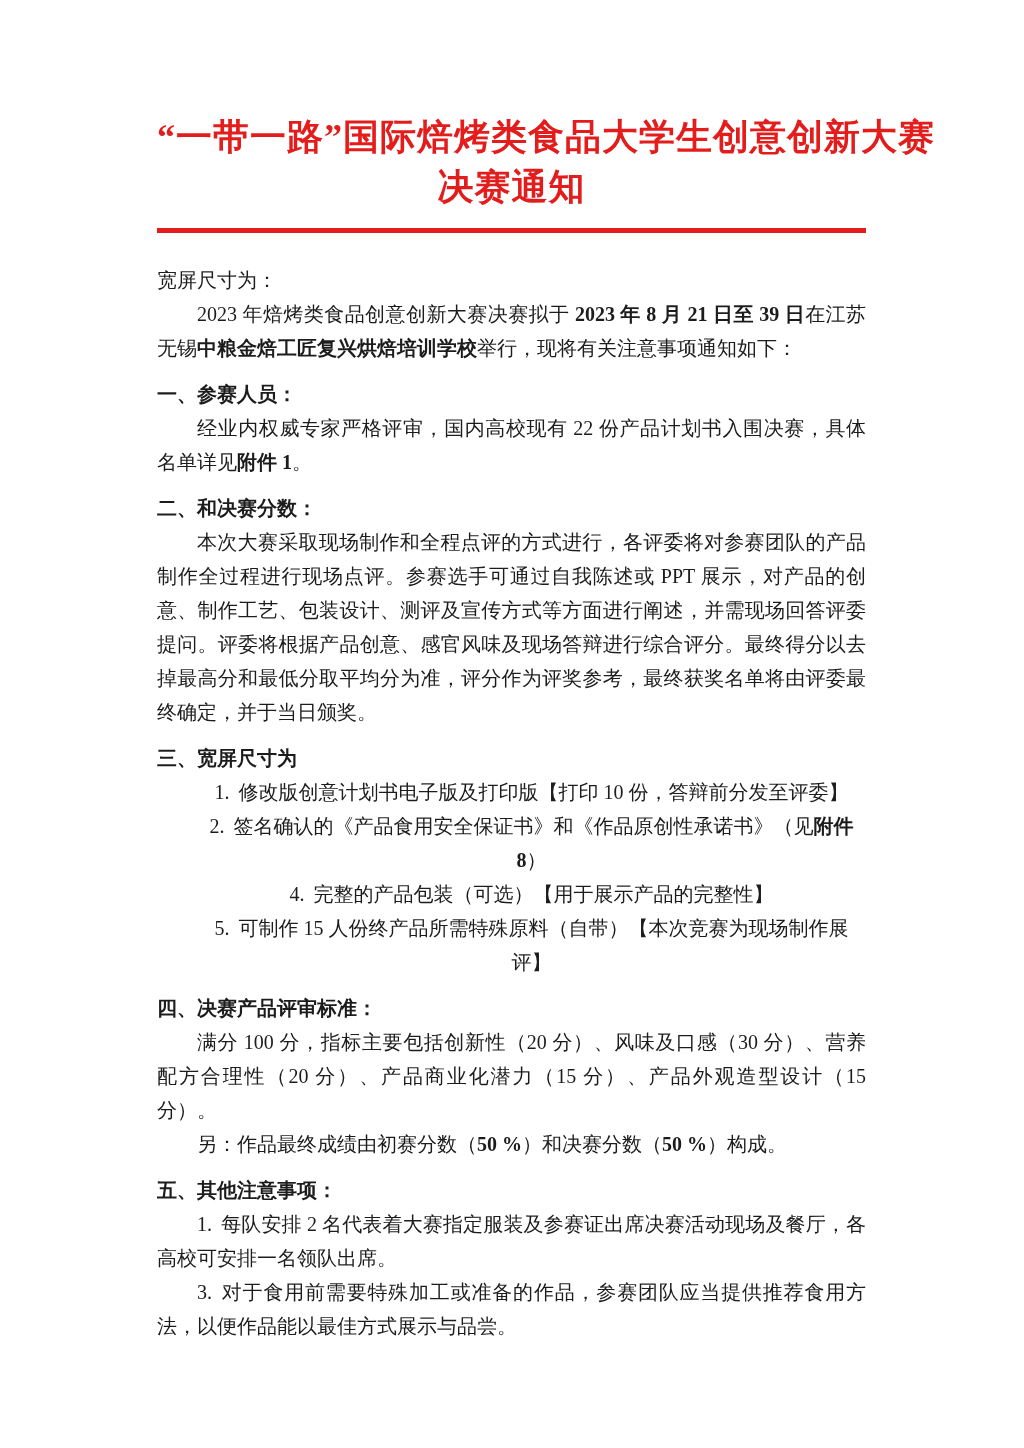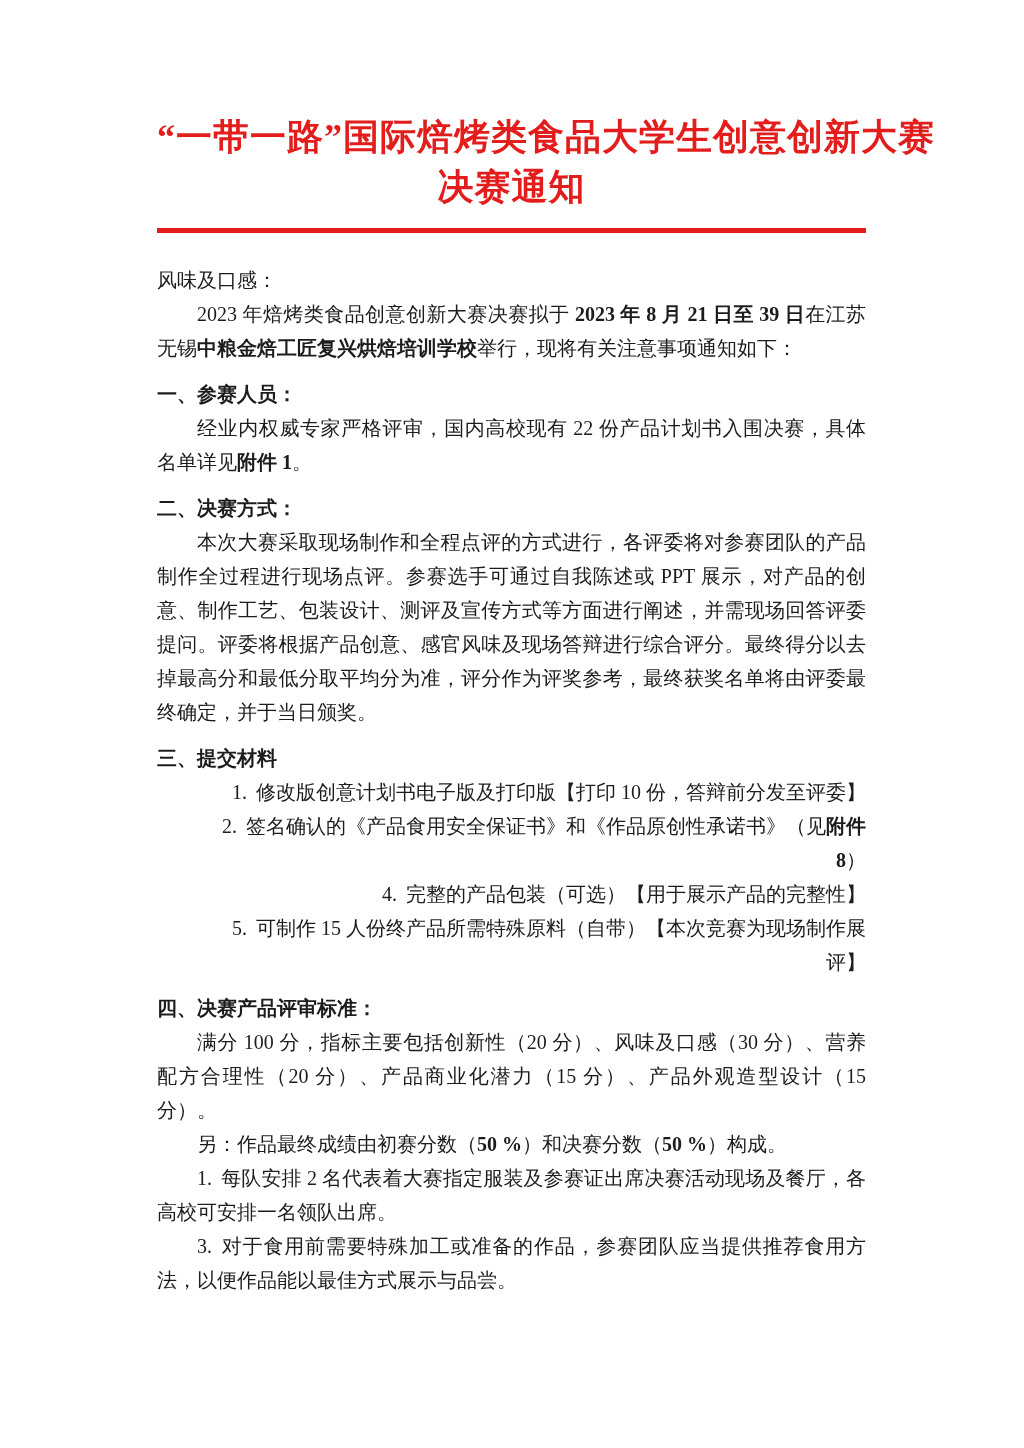--- a/index.html
+++ b/index.html
@@ -34,53 +34,54 @@
     width: 100%;
   }
   .salutation { margin: 30px 0 0 0; }
   p { margin: 0; text-align: justify; }
   .indent { text-indent: 2em; }
   .sec-heading {
     margin: 12px 0 0 0;
     font-weight: bold;
     text-align: left;
   }
-  .mat-item { padding-left: 2em; text-align: right; }
+  .mat-item { padding-left: 2em; text-align: center; }
   .mat-item .num { margin-right: 0.45em; }
   .note-item .num { margin-right: 0.45em; }
   b { font-weight: bold; }
 </style>
 </head>
 <body>
 
 <div class="page">
 
   <h1 class="doc-title">
     <div>“一带一路”国际焙烤类食品大学生创意创新大赛</div>
     <div>决赛通知</div>
   </h1>
 
   <div class="title-rule"></div>
 
-  <p class="salutation">风味及口感：</p>
+  <p class="salutation">宽屏尺寸为：</p>
 
   <p class="indent"><span>2023 年焙烤类食品创意创新大赛决赛拟于 </span><b>2023 年 8 月 21 日至 39 日</b><span>在江苏无锡</span><b>中粮金焙工匠复兴烘焙培训学校</b><span>举行，现将有关注意事项通知如下：</span></p>
 
   <p class="sec-heading">一、参赛人员：</p>
   <p class="indent"><span>经业内权威专家严格评审，国内高校现有 22 份产品计划书入围决赛，具体名单详见</span><b>附件 1</b><span>。</span></p>
 
-  <p class="sec-heading">二、决赛方式：</p>
+  <p class="sec-heading">二、和决赛分数：</p>
   <p class="indent">本次大赛采取现场制作和全程点评的方式进行，各评委将对参赛团队的产品制作全过程进行现场点评。参赛选手可通过自我陈述或 PPT 展示，对产品的创意、制作工艺、包装设计、测评及宣传方式等方面进行阐述，并需现场回答评委提问。评委将根据产品创意、感官风味及现场答辩进行综合评分。最终得分以去掉最高分和最低分取平均分为准，评分作为评奖参考，最终获奖名单将由评委最终确定，并于当日颁奖。</p>
 
-  <p class="sec-heading">三、提交材料</p>
+  <p class="sec-heading">三、宽屏尺寸为</p>
   <div class="mat-item"><span class="num">1.</span><span>修改版创意计划书电子版及打印版【打印 10 份，答辩前分发至评委】</span></div>
   <div class="mat-item"><span class="num">2.</span><span>签名确认的《产品食用安全保证书》和《作品原创性承诺书》（见</span><b>附件 8</b><span>）</span></div>
   <div class="mat-item"><span class="num">4.</span><span>完整的产品包装（可选）【用于展示产品的完整性】</span></div>
   <div class="mat-item"><span class="num">5.</span><span>可制作 15 人份终产品所需特殊原料（自带）【本次竞赛为现场制作展评】</span></div>
 
   <p class="sec-heading">四、决赛产品评审标准：</p>
   <p class="indent">满分 100 分，指标主要包括创新性（20 分）、风味及口感（30 分）、营养配方合理性（20 分）、产品商业化潜力（15 分）、产品外观造型设计（15 分）。</p>
   <p class="indent"><span>另：作品最终成绩由初赛分数（</span><b>50 %</b><span>）和决赛分数（</span><b>50 %</b><span>）构成。</span></p>
 
+  <p class="sec-heading">五、其他注意事项：</p>
   <p class="indent note-item"><span class="num">1.</span><span>每队安排 2 名代表着大赛指定服装及参赛证出席决赛活动现场及餐厅，各高校可安排一名领队出席。</span></p>
   <p class="indent note-item"><span class="num">3.</span><span>对于食用前需要特殊加工或准备的作品，参赛团队应当提供推荐食用方法，以便作品能以最佳方式展示与品尝。</span></p>
 
 </div>
 
 </body></html>

